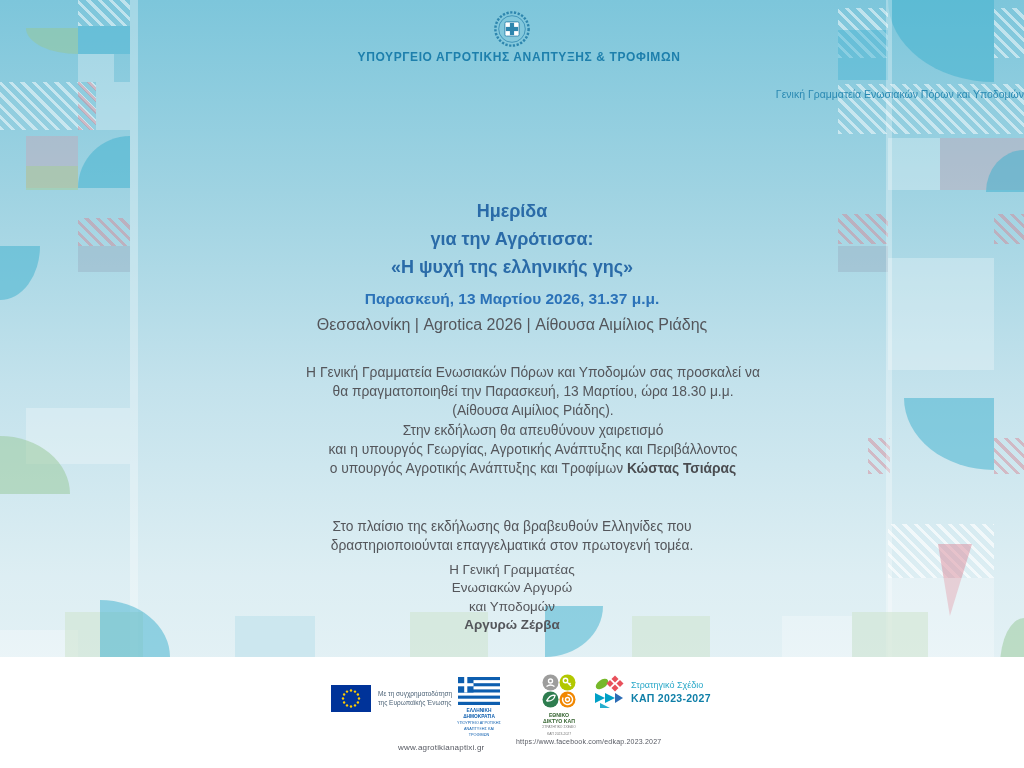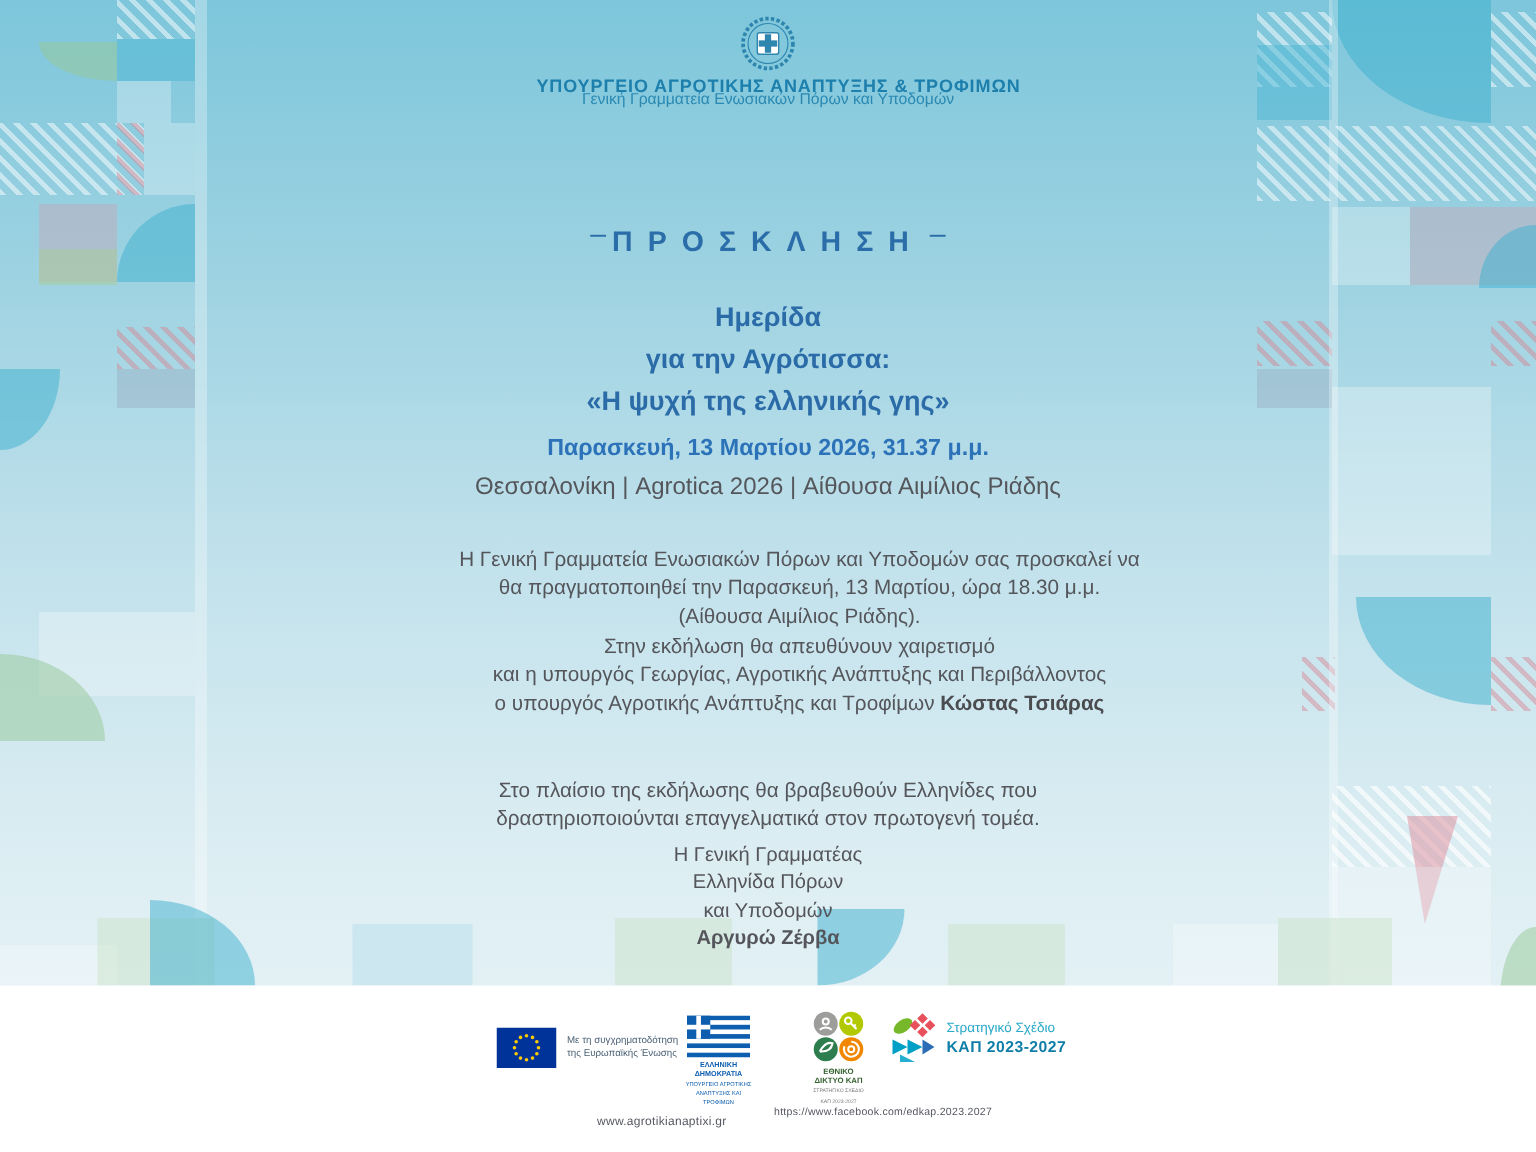--- a/index.html
+++ b/index.html
@@ -20,21 +20,21 @@
   .grnp{background:rgba(205,228,205,0.55);}
   .gry{background:rgba(150,170,190,0.4);}
   .qgrn{background:rgba(150,200,150,0.5);}
   .qteal{background:rgba(60,175,205,0.5);}
   .band{background:rgba(255,255,255,0.30);}
   .tripk{background:rgba(220,140,155,0.5); clip-path:polygon(0 0,100% 0,35% 100%);}
 
   
   .abs{position:absolute; left:0; right:0; text-align:center;}
   .hdr-ministry{top:50px; color:#1d7fac; font-size:12px; font-weight:700; letter-spacing:0.6px;margin-left:14px;}
-  .hdr-secretariat{top:60px; color:#2a89b2; font-size:10.5px;}
+  .hdr-secretariat{top:88px; color:#2a89b2; font-size:10.5px;text-align:right;}
   .emblem-wrap{top:10px;}
   .prosklisi{top:151px; color:#2b6da8; font-size:19px; font-weight:700; letter-spacing:10px;}
   .prosklisi .dash{display:inline-block; transform:translateY(-5px); letter-spacing:0; font-weight:400; margin:0 4px;}
   .event-title{top:197px; color:#2a6ba8; font-size:18px; font-weight:700; line-height:28px;}
   .event-date{top:290px; color:#2b72b8; font-size:15.5px; font-weight:700;}
   .event-loc{top:316px; color:#54565b; font-size:16px;}
   .bodytext{top:363px; color:#54565b; font-size:13.8px; line-height:19.2px;margin-left:42px;}
   .bodytext b{color:#4a4c50;}
   .award{top:517px; color:#54565b; font-size:13.8px; line-height:19.2px;}
   .signature{top:561px; color:#54565b; font-size:13.4px; line-height:18.3px;}
@@ -111,23 +111,20 @@
       <circle cx="20" cy="20" r="17.5" fill="none" stroke="#2e86ae" stroke-width="2.6" stroke-dasharray="2.4 1.6"></circle>
       <circle cx="20" cy="20" r="14" fill="none" stroke="#2e86ae" stroke-width="0.8"></circle>
       <rect x="12.5" y="12.5" width="15" height="15" rx="1.5" fill="#ffffff" stroke="#2e86ae" stroke-width="1"></rect>
       <rect x="17.8" y="13.5" width="4.4" height="13" fill="#2e86ae"></rect>
       <rect x="13.5" y="17.8" width="13" height="4.4" fill="#2e86ae"></rect>
     </svg>
   </div>
   <div class="abs hdr-ministry">ΥΠΟΥΡΓΕΙΟ ΑΓΡΟΤΙΚΗΣ ΑΝΑΠΤΥΞΗΣ &amp; ΤΡΟΦΙΜΩΝ</div>
   <div class="abs hdr-secretariat">Γενική Γραμματεία Ενωσιακών Πόρων και Υποδομών</div>
 
-  <div class="abs prosklisi">
-    <span class="dash">–</span><span>ΠΡΟΣΚΛΗΣΗ</span><span class="dash">–</span>
-  </div>
 
   <div class="abs event-title">
     <div>Ημερίδα</div>
     <div>για την Αγρότισσα:</div>
     <div>«Η ψυχή της ελληνικής γης»</div>
   </div>
 
   <div class="abs event-date">Παρασκευή, 13 Μαρτίου 2026, 31.37 μ.μ.</div>
   <div class="abs event-loc">Θεσσαλονίκη | Agrotica 2026 | Αίθουσα Αιμίλιος Ριάδης</div>
 
@@ -140,21 +137,21 @@
     <div><span>ο υπουργός Αγροτικής Ανάπτυξης και Τροφίμων </span><b>Κώστας Τσιάρας</b></div>
   </div>
 
   <div class="abs award">
     <div>Στο πλαίσιο της εκδήλωσης θα βραβευθούν Ελληνίδες που</div>
     <div>δραστηριοποιούνται επαγγελματικά στον πρωτογενή τομέα.</div>
   </div>
 
   <div class="abs signature">
     <div>Η Γενική Γραμματέας</div>
-    <div>Ελληνίδα Πόρων</div>
+    <div>Ενωσιακών Αργυρώ</div>
     <div>και Υποδομών</div>
     <div class="sig-name">Αργυρώ Ζέρβα</div>
   </div>
 
   <div id="footer">
 
     <div class="fitem" style="left:331px; top:28px;">
       <svg width="40" height="27" viewBox="0 0 40 27" style="display:block;">
         <rect width="40" height="27" fill="#003399"></rect>
         <g fill="#ffcc00">

